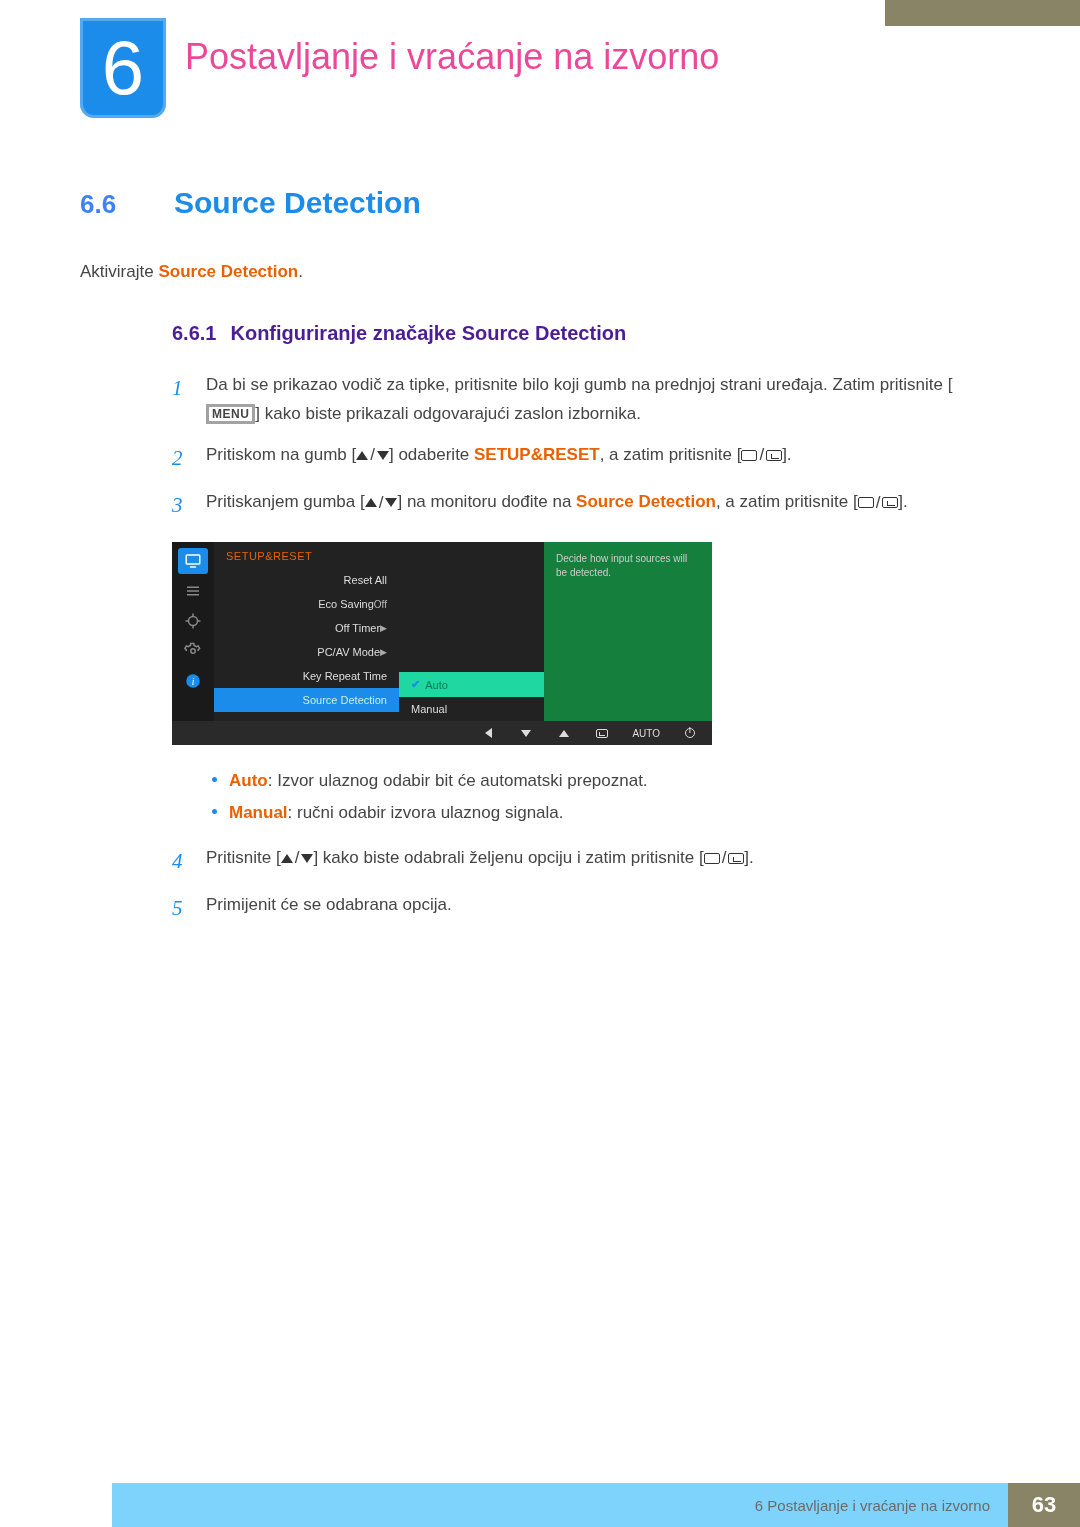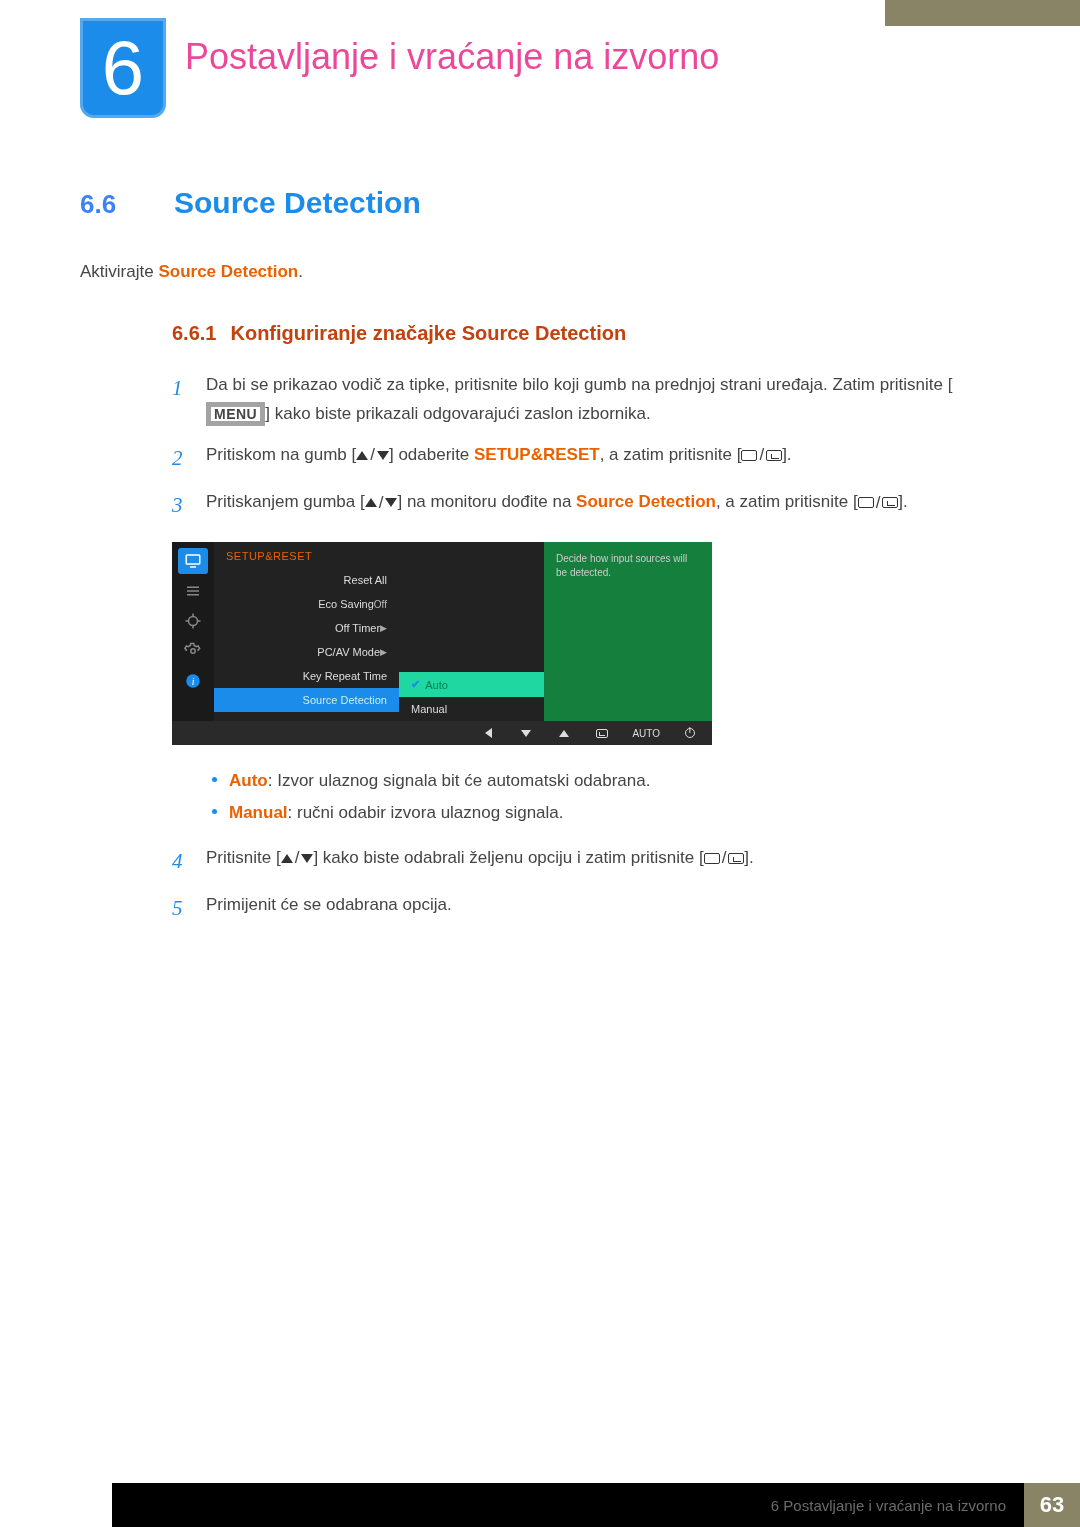--- a/index.html
+++ b/index.html
@@ -40,29 +40,29 @@
   }
   .content {
     position: absolute;
     left: 80px; top: 186px; right: 80px;
   }
   .sec-row { display:flex; align-items: baseline; gap: 24px; margin-bottom: 42px;}
   .sec-num { font-size: 26px; color:#3b82f6; font-weight:600; min-width:70px;}
   .sec-title { font-size: 30px; color:#1c8cea; font-weight:600;}
   .intro { font-size: 17px; }
   .intro .orange { color:#eb6100; font-weight:600;}
-  .subsec { margin-top: 40px; margin-left: 92px; font-size: 20px; color:#c2410c; font-weight:600;}
+  .subsec { margin-top: 40px; margin-left: 92px; font-size: 20px; color:#4c1d95; font-weight:600;}
   .subsec .subnum { margin-right: 14px;}
   .steps { margin-top: 26px; margin-left: 92px;}
   .step { display:flex; gap: 16px; font-size: 17px; line-height: 1.7; margin-bottom: 12px;}
   .step-num { color:#1c8cea; font-style: italic; font-size: 21px; min-width: 18px; font-family: Georgia, serif;}
   .step-body { flex:1; }
   .orange { color:#eb6100; font-weight:600;}
   .menu-box {
-    display:inline-block; border:5px solid #a3a3a3; font-size:14px; padding:0 3px; font-weight:bold; letter-spacing:0.5px;
+    display:inline-block; border:3px solid #a3a3a3; font-size:12px; padding:0 3px; font-weight:bold; letter-spacing:0.5px;
     vertical-align: middle; line-height:14px;
   }
   .kbd-group { display:inline-flex; align-items:center; gap:2px; vertical-align:middle;}
   .tri { display:inline-block; width:0;height:0; border-left:6px solid transparent; border-right:6px solid transparent;}
   .tri-up { border-bottom:9px solid #333;}
   .tri-down { border-top:9px solid #333;}
   .osd-icon { display:inline-block; width:16px; height:11px; border:1.5px solid #333; border-radius:2px; position:relative; vertical-align:middle;}
   .osd-icon.enter::after { content:""; position:absolute; right:2px;top:3px; width:7px;height:4px; border-left:1.5px solid #333; border-bottom:1.5px solid #333;}
 
   
@@ -111,26 +111,26 @@
 
   .bullets { margin-left: 132px; font-size: 17px; line-height:1.9;}
   .bullets .b { display:flex; gap:12px;}
   .bullets .dot { width:5px;height:5px;background:#1c8cea;border-radius:50%; margin-top:12px; flex-shrink:0;}
 
   .footer {
     position:absolute; bottom:0; left:0; right:0; height:44px;
     display:flex; justify-content:flex-end; align-items:stretch;
   }
   .footer-text {
-    background:#000000; color:#6b6b6b; font-size:15px;
+    background:#7dd3fc; color:#6b6b6b; font-size:15px;
     display:flex; align-items:center; padding:0 18px; flex:1; justify-content:flex-end;
     margin-left:112px;
   }
   .footer-page {
-    width:56px; background:#8a8467; color:#fff; font-size:22px; font-weight:bold;
+    width:72px; background:#8a8467; color:#fff; font-size:22px; font-weight:bold;
     display:flex; align-items:center; justify-content:center;
   }
 </style>
 </head>
 <body>
 
 <div class="top-bar"></div>
 
 <div class="chapter-badge">6</div>
 <div class="chapter-title">Postavljanje i vraćanje na izvorno</div>
@@ -261,21 +261,21 @@
       <span>AUTO</span>
       <span class="foot-ico">
           <span class="foot-power"></span>
         </span>
     </div>
   </div>
 
   <div class="bullets">
     <div class="b">
       <span class="dot"></span>
-      <div><span class="orange">Auto</span><span>: Izvor ulaznog signala bit će automatski odabrana.</span></div>
+      <div><span class="orange">Auto</span><span>: Izvor ulaznog odabir bit će automatski prepoznat.</span></div>
     </div>
     <div class="b">
       <span class="dot"></span>
       <div><span class="orange">Manual</span><span>: ručni odabir izvora ulaznog signala.</span></div>
     </div>
   </div>
 
   <div class="steps" style="margin-top:14px;">
     <div class="step">
       <div class="step-num">4</div>

